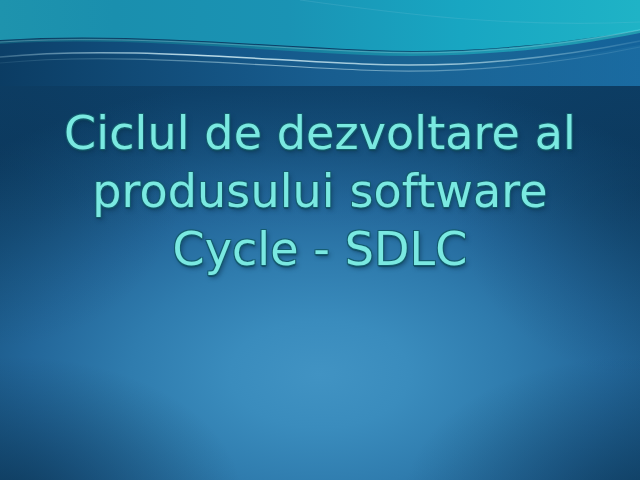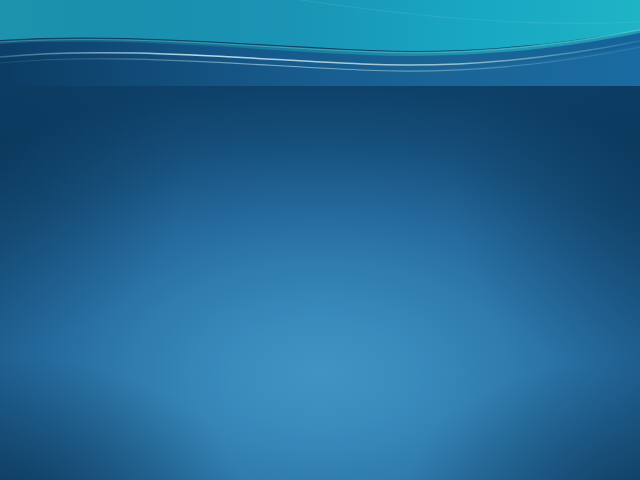--- a/index.html
+++ b/index.html
@@ -143,15 +143,18 @@
       <path d="M0,58 C110,48 244,60 360,66 C470,71 562,60 640,45 L640,86 H0 Z" fill="url(#gBlueSweep2)"></path>
 
       <path d="M0,57 C112,46 246,59 362,64 C468,69 560,57 640,41" fill="none" stroke="url(#gHair)" stroke-width="1.5"></path>
       <path d="M0,63 C110,52 244,65 360,70 C470,75 562,63 640,47" fill="none" stroke="url(#gHair2)" stroke-width="1.1"></path>
       <path d="M0,42 C130,34 262,48 374,52 C472,56 564,45 640,30" fill="none" stroke="#cfeef5" stroke-opacity="0.30" stroke-width="0.9"></path>
       <path d="M300,0 C400,14 510,28 640,22" fill="none" stroke="#8fd0e0" stroke-opacity="0.16" stroke-width="1.2"></path>
     </svg>
   </div>
 
   <div class="title-block">
+    <span class="title-line">Ciclul de dezvoltare al</span>
+    <span class="title-line">produsului software</span>
+    <span class="title-line">Cycle - SDLC</span>
   </div>
 
 </div>
 
 </body></html>

